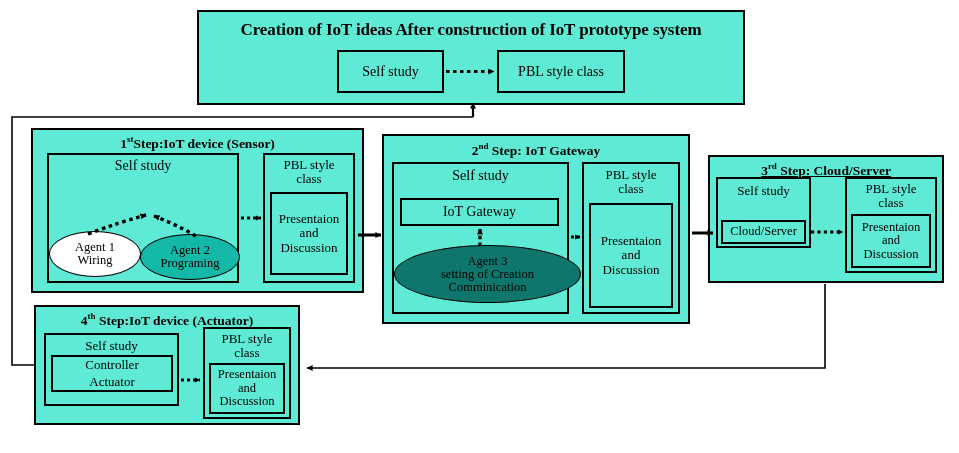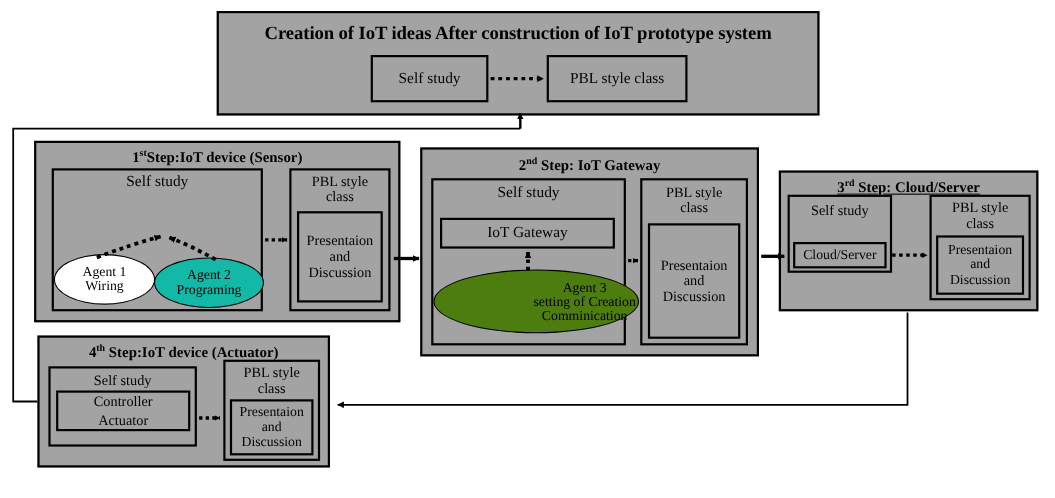--- a/index.html
+++ b/index.html
@@ -16,21 +16,21 @@
     background-size:5px 5px;
     background-position:1px 1px;
   }
   .hatchfill{
     background-color:#ffffff;
     background-image:repeating-linear-gradient(45deg,
         #9a9a9a 0px, #9a9a9a 0.6px, #ffffff 0.6px, #ffffff 3px);
   }
 
   
-  .box-th{border:2px solid #000;background:#a3a3a3;}
+  .box-th{border:2px solid #000;background:#5eead4;}
 
   .ctr{display:flex;align-items:center;justify-content:center;text-align:center;
        line-height:1.08;}
 
   .banner-title{font-weight:bold;font-size:17px;letter-spacing:-0.1px;
      width:100%;text-align:center;}
   .step-title{font-weight:bold;font-size:13.5px;width:100%;text-align:center;
      white-space:nowrap;}
   .step-title sup{font-size:9px;vertical-align:super;}
   .lbl{font-size:14px;}
@@ -101,21 +101,21 @@
     </div>
   </div>
 
   <div class="abs box-th" style="left:392px;top:162px;width:177px;height:152px;">
     <div class="abs lbl" style="left:0;top:4px;width:100%;text-align:center;">Self study</div>
   </div>
   <div class="abs box-th ctr" style="left:400px;top:198px;width:159px;height:28px;">
     <span class="lbl">IoT Gateway</span>
   </div>
   <div class="abs" style="left:394px;top:245px;width:187px;height:58px;border:1.2px solid #000;
-              border-radius:50%;background:#4d7c0f;padding-left:44px;">
+              border-radius:50%;background:#0f766e;">
     <div class="ell-txt lbl-xs" style="top:9px;">
       <span>Agent  3</span><br>
       <span>setting  of Creation</span><br>
       <span>Comminication</span>
     </div>
   </div>
 
   <div class="abs box-th" style="left:582px;top:162px;width:98px;height:152px;">
     <div class="abs lbl-sm" style="left:0;top:4px;width:100%;text-align:center;line-height:1.05;">
       <span>PBL style</span><br>

